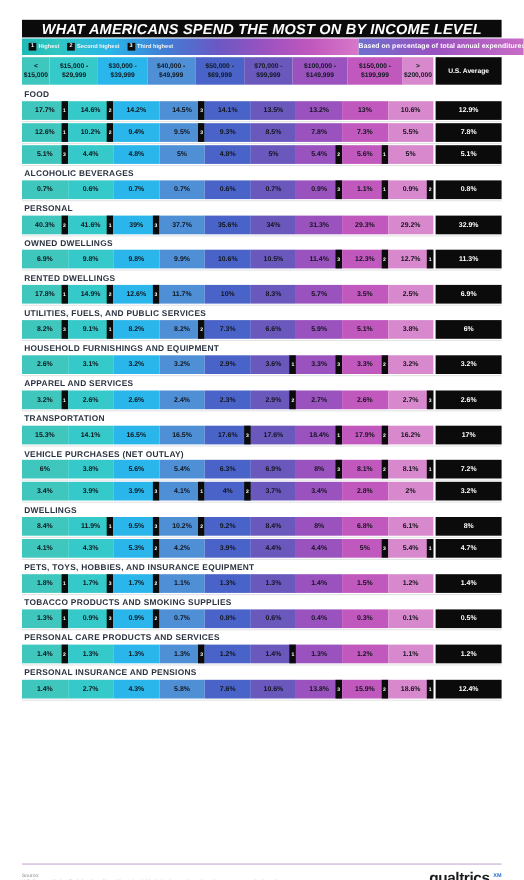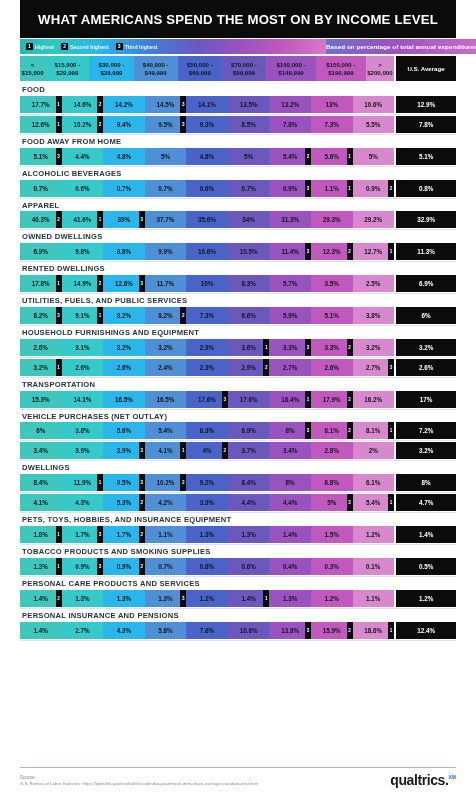--- a/index.html
+++ b/index.html
@@ -1,20 +1,20 @@
 <!DOCTYPE html>
 <html><head>
 <meta charset="utf-8">
 <style>
   html,body{margin:0;padding:0;background:#ffffff;}
   body{width:476px;height:800px;font-family:"Liberation Sans",sans-serif;-webkit-font-smoothing:antialiased;}
   .page{position:relative;width:476px;height:800px;background:#fff;box-sizing:border-box;padding:0 20px;}
 
   
-  .title-bar{margin-top:0;height:38px;background:#0b0b0b;display:flex;align-items:center;justify-content:center;}
+  .title-bar{margin-top:18px;height:16px;background:#0b0b0b;display:flex;align-items:center;justify-content:center;font-style:italic;}
   .title-bar h1{margin:0;color:#fff;font-size:13.2px;font-weight:bold;letter-spacing:.2px;white-space:nowrap;}
 
   
   .legend-strip{height:15px;display:flex;align-items:stretch;margin-top:1px;}
   .legend-left{flex:0 0 300px;background:linear-gradient(90deg,#1fb9b6 0%,#2fc6c2 10%,#29b6e8 26%,#3f7fd6 42%,#6a58c4 58%,#9a52c0 72%,#c158bd 86%,#d878c9 100%);
                display:flex;align-items:center;padding-left:6px;gap:7px;}
   .lg{display:flex;align-items:center;gap:2px;}
   .lg .num{width:7px;height:7px;background:#0b0b0b;color:#fff;font-size:5px;font-weight:bold;display:flex;align-items:center;justify-content:center;line-height:1;}
   .lg .txt{font-size:5.2px;color:#f2f2f2;font-weight:bold;white-space:nowrap;}
   .legend-right{flex:1;background:linear-gradient(90deg,#6f6fce 0%,#9a52c0 45%,#c96dc6 100%);
@@ -159,21 +159,20 @@
             <span>7.3%</span>
           </div>
           <div class="cell" style="background: rgb(216, 136, 204);">
             <span>5.5%</span>
           </div>
           <div class="cell avgcell">7.8%</div>
         </div>
         <div class="rowsep"></div>
       </div>
       <div class="row">
-        <div class="row-label">FOOD AWAY FROM HOME</div>
         <div class="bar">
           <div class="cell" style="background: rgb(63, 198, 189);">
             <span>5.1%</span>
             <span class="badge">3</span>
           </div>
           <div class="cell" style="background: rgb(53, 201, 201);">
             <span>4.4%</span>
           </div>
           <div class="cell" style="background: rgb(42, 182, 234);">
             <span>4.8%</span>
@@ -233,21 +232,21 @@
           </div>
           <div class="cell" style="background: rgb(216, 136, 204);">
             <span>0.9%</span>
             <span class="badge">2</span>
           </div>
           <div class="cell avgcell">0.8%</div>
         </div>
         <div class="rowsep"></div>
       </div>
       <div class="row">
-        <div class="row-label">APPAREL</div>
+        <div class="row-label">PERSONAL</div>
         <div class="bar">
           <div class="cell" style="background: rgb(63, 198, 189);">
             <span>40.3%</span>
             <span class="badge">2</span>
           </div>
           <div class="cell" style="background: rgb(53, 201, 201);">
             <span>41.6%</span>
             <span class="badge">1</span>
           </div>
           <div class="cell" style="background: rgb(42, 182, 234);">
@@ -418,20 +417,21 @@
             <span class="badge">2</span>
           </div>
           <div class="cell" style="background: rgb(216, 136, 204);">
             <span>3.2%</span>
           </div>
           <div class="cell avgcell">3.2%</div>
         </div>
         <div class="rowsep"></div>
       </div>
       <div class="row">
+        <div class="row-label">APPAREL AND SERVICES</div>
         <div class="bar">
           <div class="cell" style="background: rgb(63, 198, 189);">
             <span>3.2%</span>
             <span class="badge">1</span>
           </div>
           <div class="cell" style="background: rgb(53, 201, 201);">
             <span>2.6%</span>
           </div>
           <div class="cell" style="background: rgb(42, 182, 234);">
             <span>2.6%</span>

